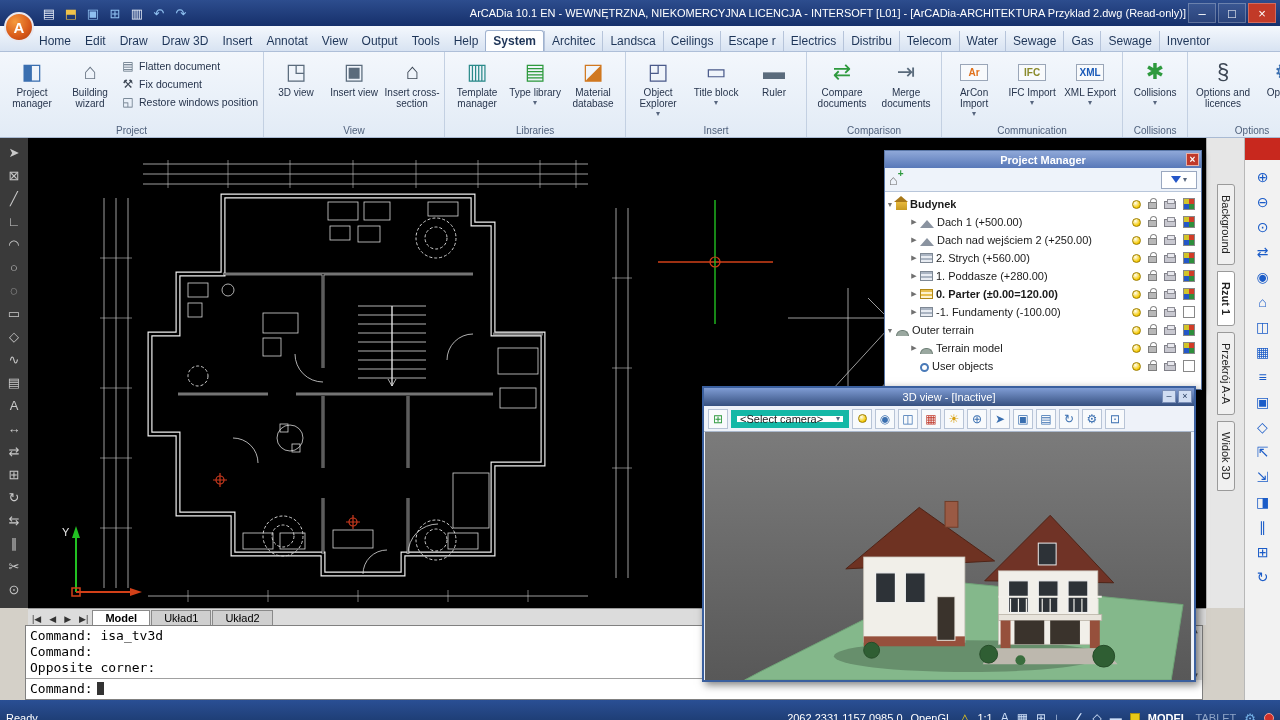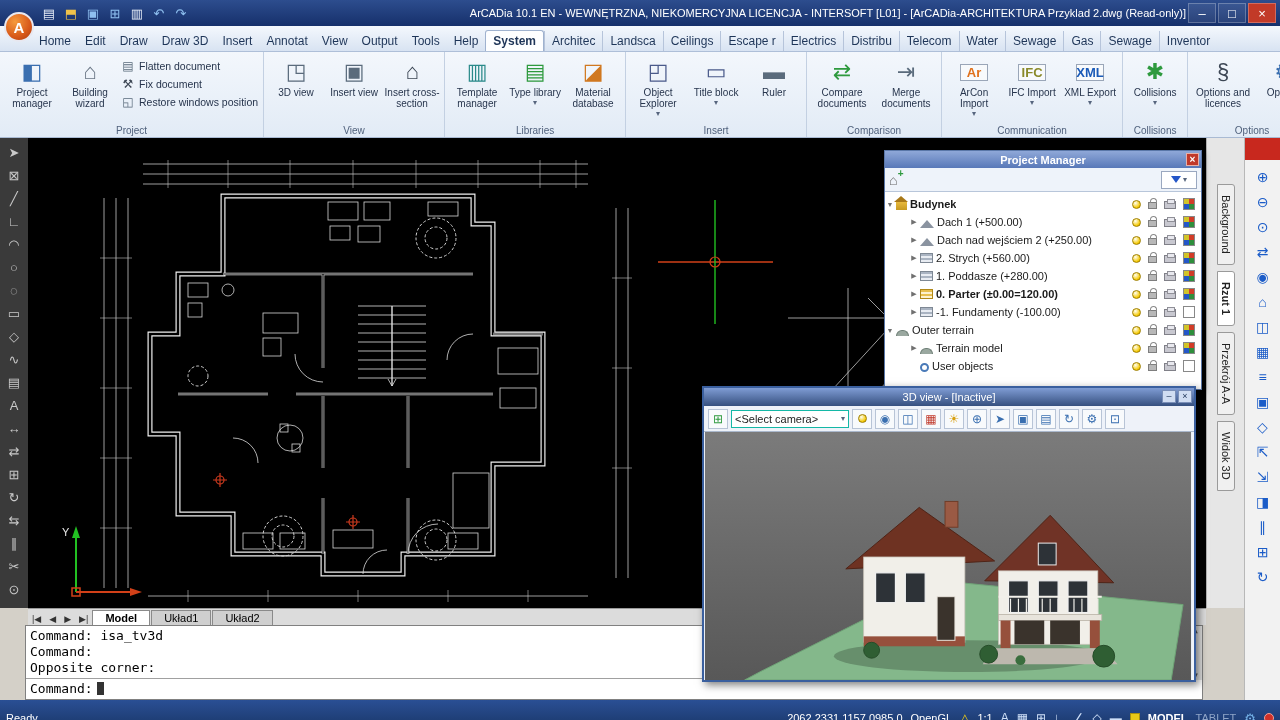--- a/index.html
+++ b/index.html
@@ -42,21 +42,21 @@
   .rbody { display:flex; height:68px; }
   .rbtn { width:58px; display:flex; flex-direction:column; align-items:center; text-align:center; cursor:default; }
   .rbtn .ricon { height:30px; display:flex; align-items:center; justify-content:center; font-size:22px; margin-top:2px; }
   .rbtn .rlabel { font-size:10px; line-height:11px; color:#27354d; }
   .dd { font-size:8px; color:#56657e; }
   .rsmallcol { display:flex; flex-direction:column; justify-content:flex-start; gap:4px; padding:4px 2px; }
   .rsmall { display:flex; align-items:center; gap:4px; font-size:10.5px; color:#27354d; white-space:nowrap; cursor:default; }
   .rsmall .rsicon { font-size:12px; width:14px; text-align:center; }
   .c-blue{color:#3a6fb0;} .c-steel{color:#5a6b7c;} .c-gray{color:#6a7685;} .c-green{color:#2e9a3e;}
   .c-orange{color:#d07820;} .c-teal{color:#2a8a8a;} .c-dark{color:#3c4654;} .c-nav{color:#4a5a8a;}
-  .commbox { width:28px; height:17px; border:1px solid #9aa6b8; background:#f8fafc; font-size:13px;
+  .commbox { width:28px; height:17px; border:1px solid #9aa6b8; background:#f8fafc; font-size:10px;
     font-weight:bold; display:flex; align-items:center; justify-content:center;text-align:right; }
   .commbox.ar{ color:#e0701a; } .commbox.ifc{ color:#8a8a2a; } .commbox.xml{ color:#1a5ab8; }
 
   
   #leftbar { position:absolute; left:0; top:138px; width:28px; height:470px; background:#3a3a3a;
     display:flex; flex-direction:column; align-items:center; padding-top:4px; gap:3px; }
   .ltool { width:22px; height:20px; display:flex; align-items:center; justify-content:center;
     color:#c9c9c9; font-size:13px; cursor:default; }
 
   
@@ -156,21 +156,21 @@
   #w3d-title { height:18px; background:linear-gradient(#7f9cd4,#36507f); color:#fff; font-size:11px;
     font-weight:normal; display:flex; align-items:center; justify-content:center; position:relative; }
   .w3d-btn { width:14px; height:13px; background:#d0ddf2; border:1px solid #7a8fb8; color:#1e3558;
     font-size:9px; line-height:11px; text-align:center; cursor:default; }
   #w3d-btns { position:absolute; right:2px; top:2px; display:flex; gap:2px; }
   #w3d-toolbar { height:26px; background:#eef2f9; border-bottom:1px solid #aab8cc; display:flex;
     align-items:center; gap:3px; padding:0 4px; }
   .w3d-tool { width:20px; height:20px; border:1px solid #b8c4d6; background:#f8fafc; display:flex;
     align-items:center; justify-content:center; font-size:12px; color:#3a6fb0; cursor:default; }
   .w3d-tool.red { color:#c0392b; } .w3d-tool.yellow { color:#d8a010; } .w3d-tool.green { color:#2e9a3e; }
-  #cam-select { width:118px; height:18px; border:1px solid #14b8a6; background:#fff; font-size:11px;
+  #cam-select { width:118px; height:18px; border:6px solid #14b8a6; background:#fff; font-size:11px;
     color:#222; display:flex; align-items:center; padding:0 3px; cursor:default; }
   #cam-select .dd { margin-left:auto; }
   .bulb-btn { width:20px; height:20px; border:1px solid #b8c4d6; background:#f8fafc; display:flex;
     align-items:center; justify-content:center; cursor:default; }
   #w3d-viewport { width:488px; height:248px; }
 
   svg text { font-family:"Liberation Sans", sans-serif; }
 </style>
 </head>
 <body>

